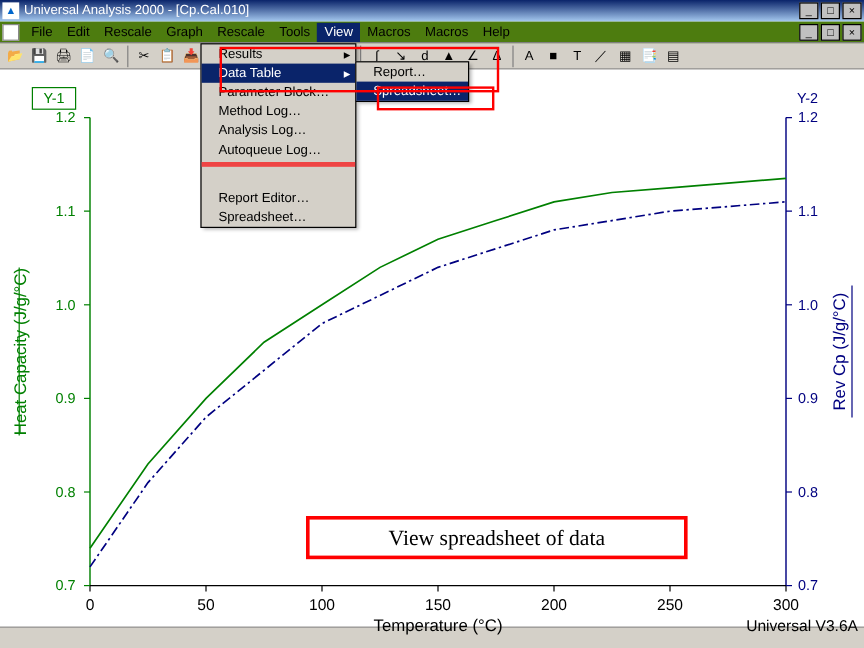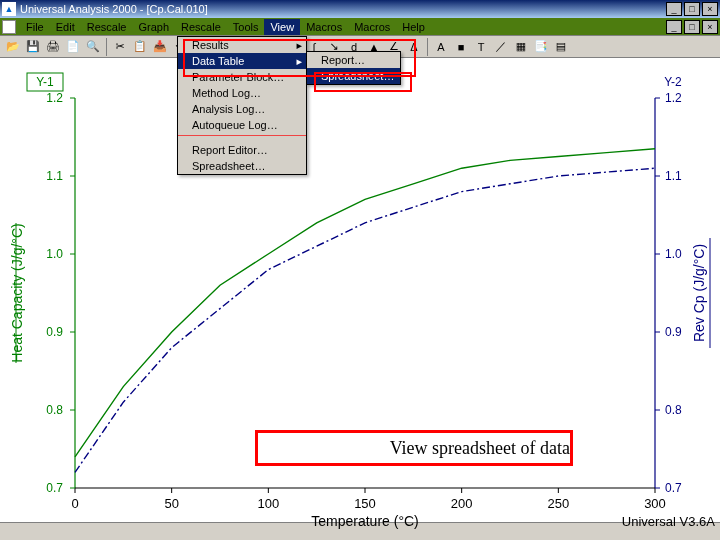--- a/index.html
+++ b/index.html
@@ -26,34 +26,34 @@
     gap: 2px; padding: 0 4px; border-bottom: 1px solid #808080;
     font-size: 11px;
   }
   .tb { width: 18px; height: 18px; display: flex; align-items: center; justify-content: center; border: 1px solid transparent; }
   .sep { width: 1px; height: 18px; background: #808080; margin: 0 2px; }
   .dropdown {
     position: absolute; background: #d4d0c8; border: 1px solid #000;
     font-size: 11px; z-index: 10; box-shadow: 2px 2px 3px rgba(0,0,0,0.3);
   }
   .dropdown .di { padding: 2px 18px 2px 14px; white-space: nowrap; position: relative; color: #000; }
-  .dropdown .di.sep-line { border-top: 1px solid #ef4444; margin-top: 2px; padding-top: 8px; }
+  .dropdown .di.sep-line { border-top: 4px solid #ef4444; margin-top: 2px; padding-top: 20px; }
   .dropdown .di.highlight { background: #0a246a; color: #fff; }
   .dropdown .di .arrow { position: absolute; right: 4px; top: 2px; }
   .submenu { position: absolute; left: 100%; top: 0; }
   .red-box { border: 2px solid red; position: absolute; pointer-events: none; z-index: 50; }
   .chart-area {
     flex: 1; position: relative; background: #fff;
   }
   svg.plot { position: absolute; inset: 0; }
   .plot text { font-family: Arial, sans-serif; }
   .annotation-box {
     position: absolute; left: 255px; top: 372px; width: 318px; height: 36px;
     border: 3px solid red; background: #fff; display: flex; align-items: center;
-    justify-content: flex-end; font-size: 18px; font-family: "Times New Roman", serif;
+    justify-content: center; font-size: 18px; font-family: "Times New Roman", serif;
   }
   .statusbar { height: 18px; background: #d4d0c8; border-top: 1px solid #808080; }
 </style>
 </head>
 <body>
 
 <div class="window">
 
   <div class="titlebar">
     <div class="titlebar-left">
@@ -78,21 +78,21 @@
     <span class="mi highlight">View</span>
     <span class="mi">Macros</span>
     <span class="mi">Macros</span>
     <span class="mi">Help</span>
     <div class="menubar-right">
       <div class="win-btn">_</div>
       <div class="win-btn">□</div>
       <div class="win-btn">×</div>
     </div>
 
-    <div class="dropdown" style="left:177px; top:18px; width:130px;">
+    <div class="dropdown" style="left:167px; top:18px; width:130px;">
       <div class="di">
         <span>Results</span>
         <span class="arrow">▸</span>
       </div>
       <div class="di highlight" style="position:relative;">
         <span>Data Table</span>
         <span class="arrow">▸</span>
         
         <div class="dropdown submenu" style="width:95px; top:-2px;">
           <div class="di">Report…</div>

